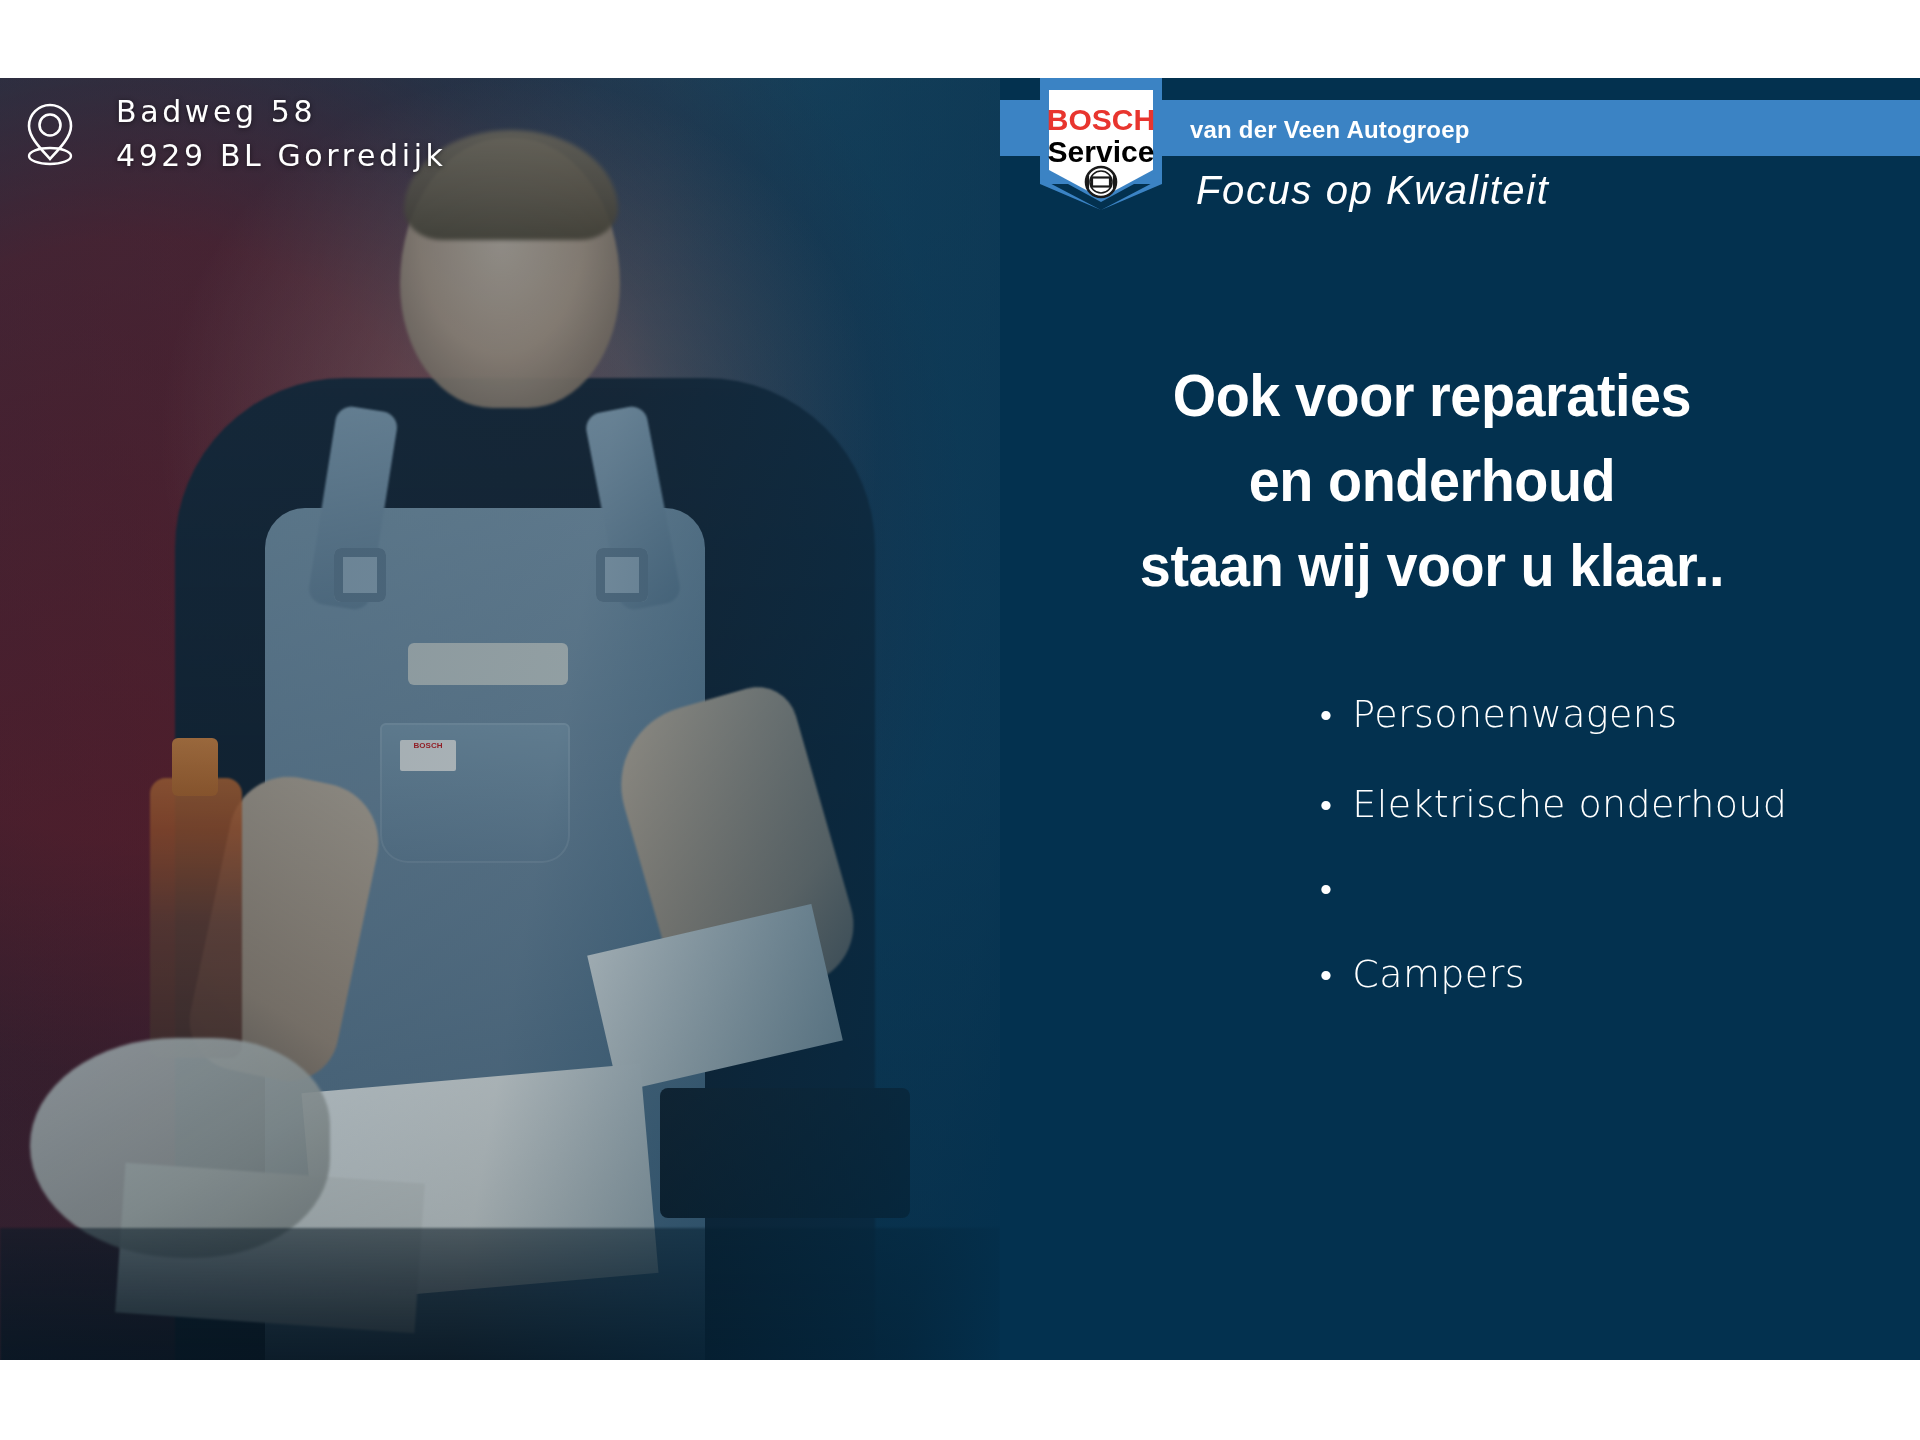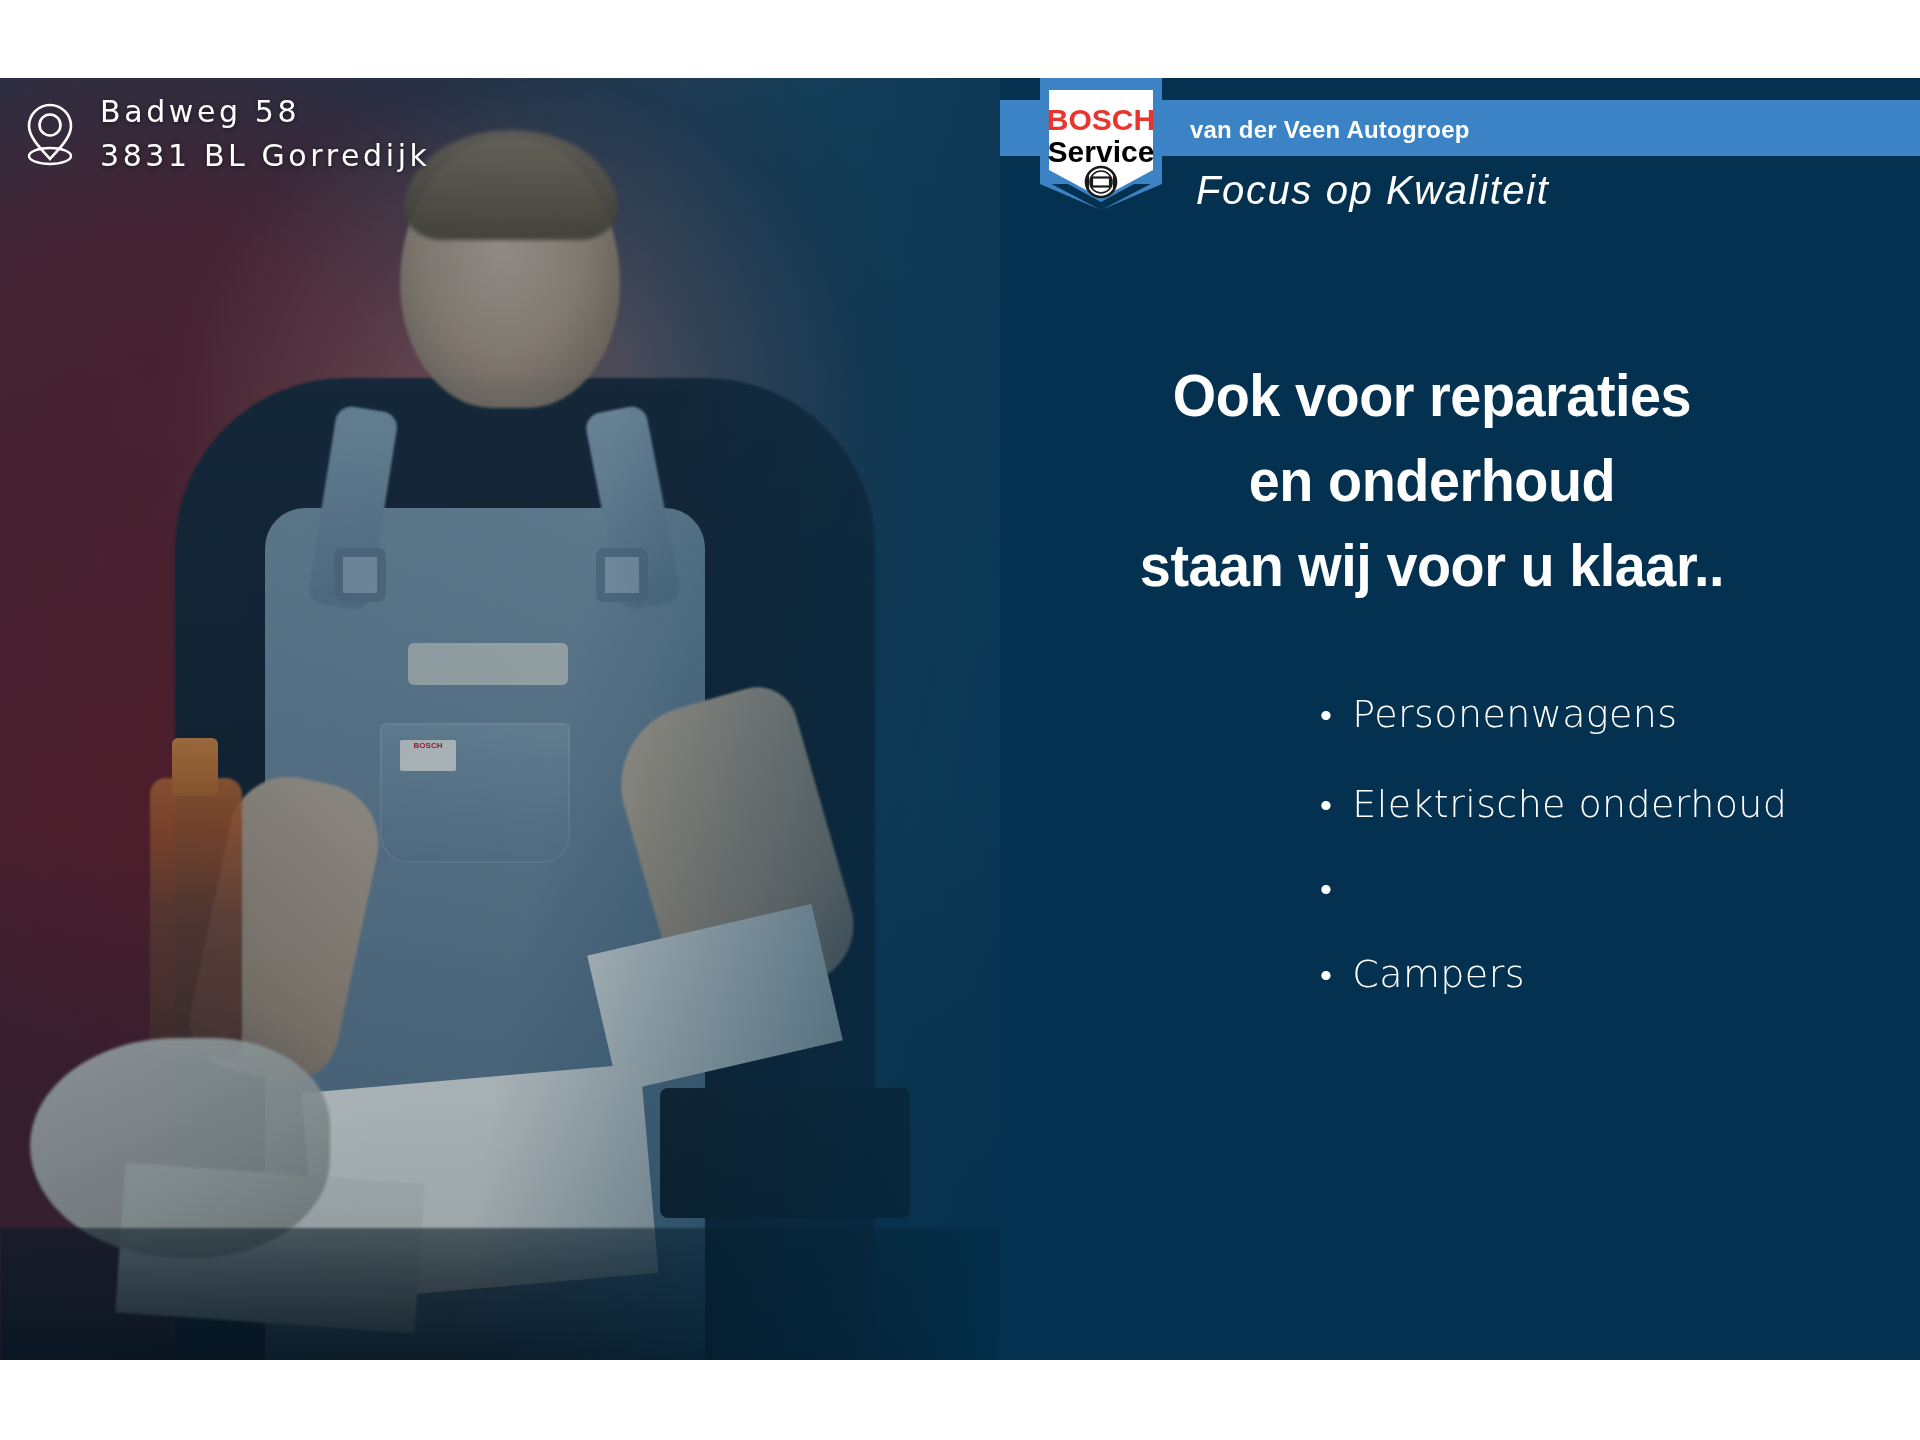--- a/index.html
+++ b/index.html
@@ -217,21 +217,21 @@
     background: linear-gradient(100deg, rgba(8,42,66,0.40) 0%, rgba(7,40,62,0.30) 55%, rgba(3,49,79,0.70) 92%, rgba(3,49,79,0.94) 100%);
   }
 
   
   .address-block {
     position: absolute;
     left: 22px;
     top: 12px;
     display: flex;
     align-items: center;
-    gap: 22px;
+    gap: 38px;
     z-index: 6;
     justify-content: flex-end;
   }
   .pin-icon { width: 56px; height: 66px; flex: none; }
   .address-lines {
     color: #ffffff;
     font-size: 30px;
     line-height: 44px;
     letter-spacing: 3.6px;
     text-shadow: 0 1px 5px rgba(0,0,0,0.55);
@@ -362,21 +362,21 @@
     <div class="photo-tint"></div>
 
     <div class="address-block">
       <svg class="pin-icon" viewBox="0 0 56 66">
         <path d="M28 4 C16.4 4 7 13.4 7 25 C7 37 21 50 28 58 C35 50 49 37 49 25 C49 13.4 39.6 4 28 4 Z" fill="none" stroke="#ffffff" stroke-width="2.6"></path>
         <circle cx="28" cy="24" r="10.5" fill="none" stroke="#ffffff" stroke-width="2.6"></circle>
         <ellipse cx="28" cy="55" rx="21" ry="8" fill="none" stroke="#ffffff" stroke-width="2.4"></ellipse>
       </svg>
       <div class="address-lines">
         <div>Badweg 58</div>
-        <div>3831 BL Gorredijk</div>
+        <div>4929 BL Gorredijk</div>
       </div>
     </div>
   </div>
 
   <div class="info-panel">
 
     <div class="brand-row">
       <div class="brand-band"></div>
 
       <svg class="bosch-badge" viewBox="0 0 122 132">

